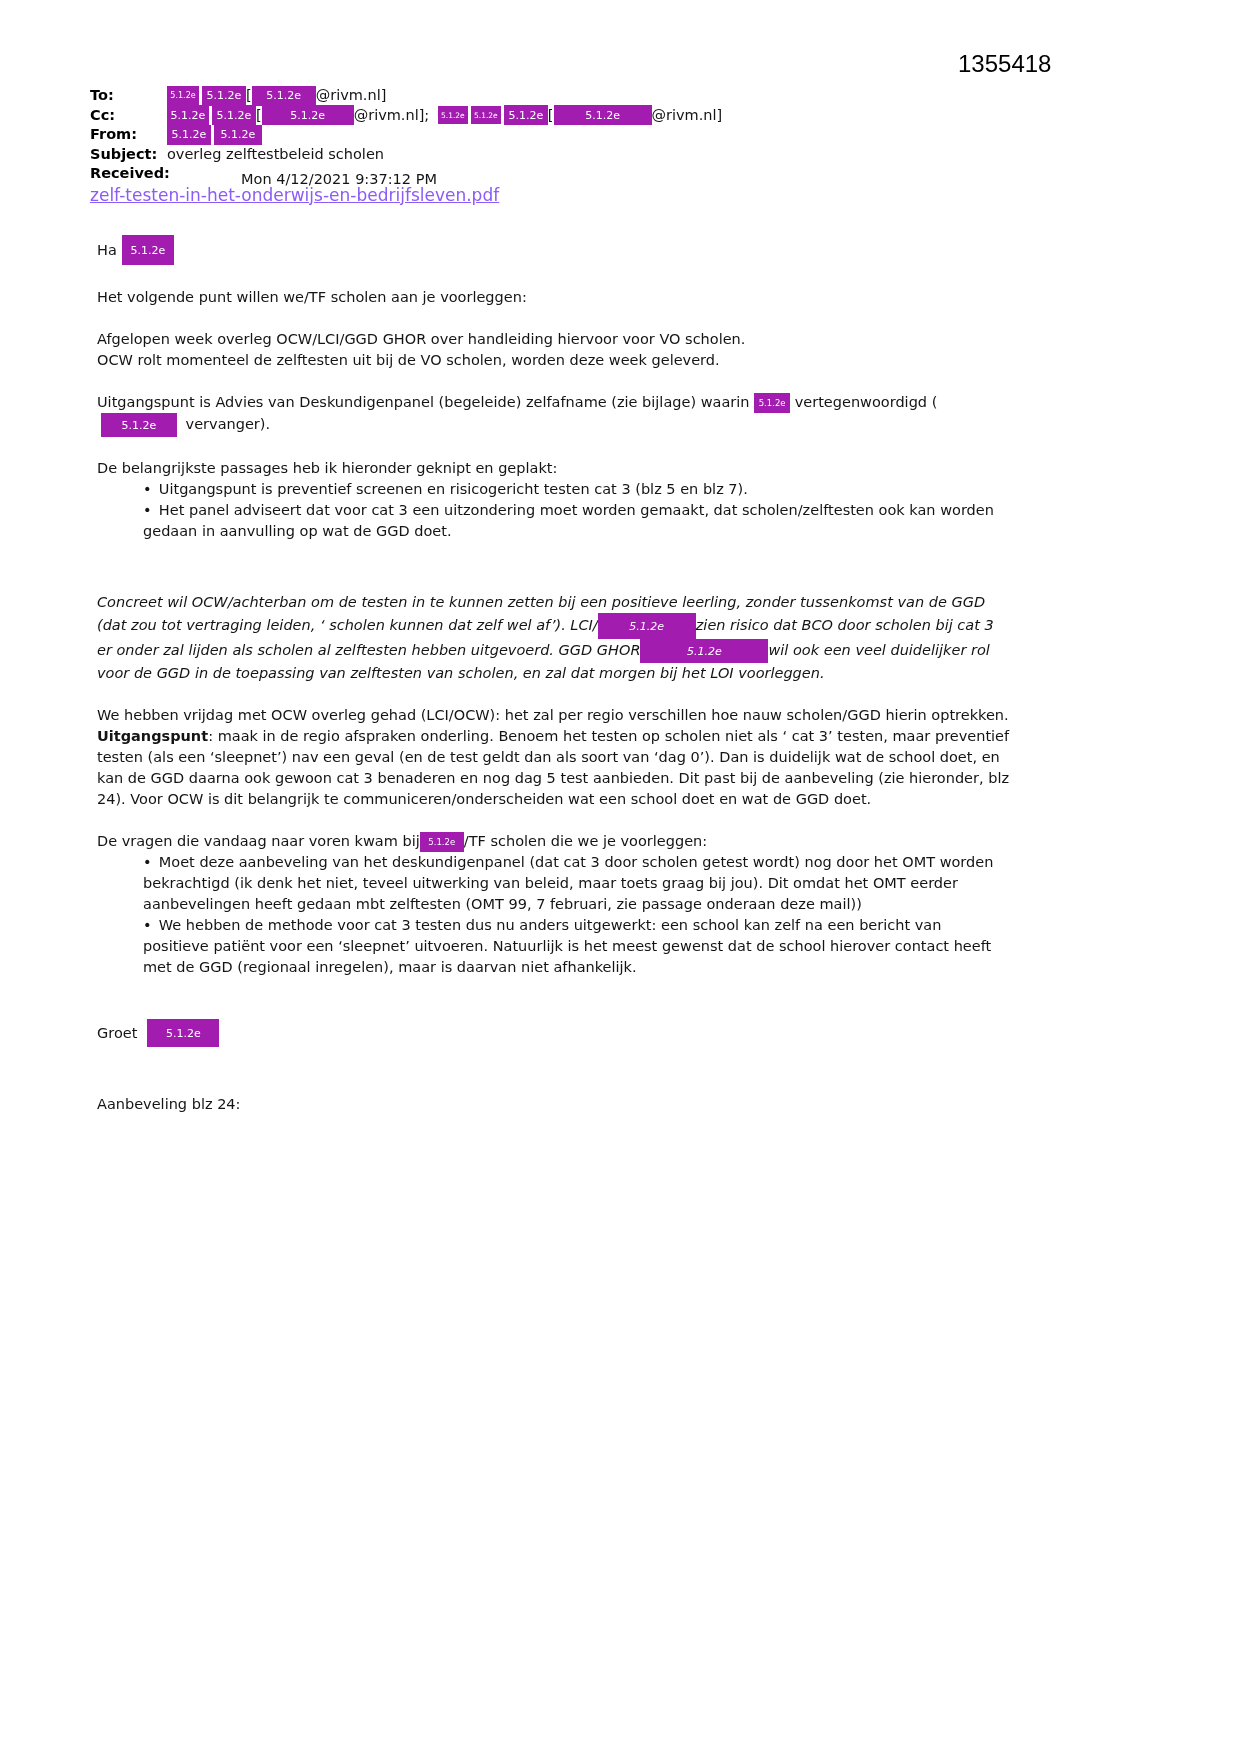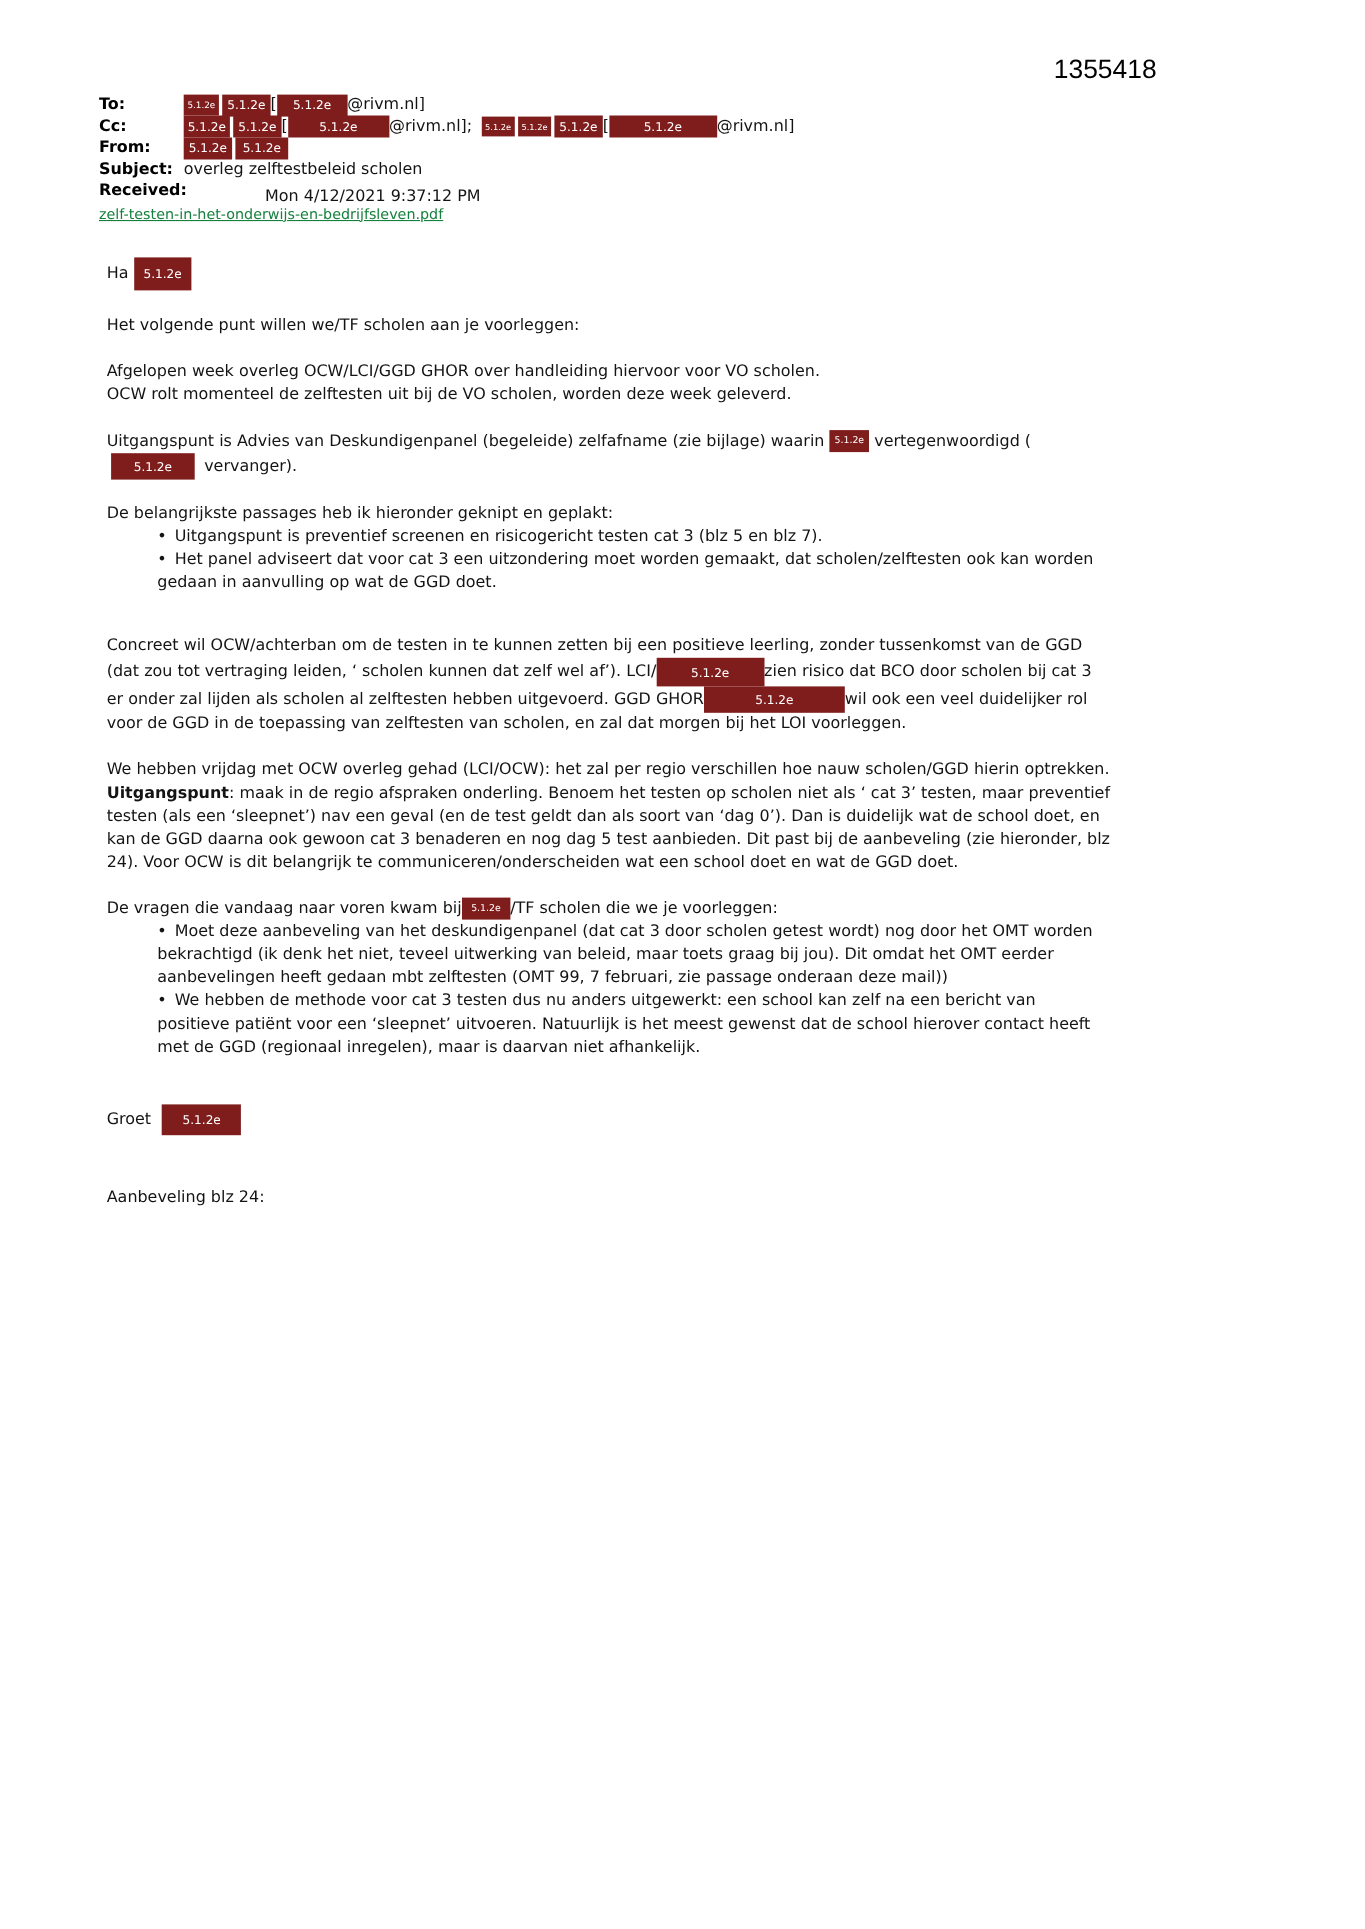--- a/index.html
+++ b/index.html
@@ -7,25 +7,25 @@
         font-family:"DejaVu Sans",sans-serif;color:#141414;overflow:hidden;}
   .doc-number{position:absolute;top:50px;left:958px;font-size:24px;
               font-family:"Liberation Sans",sans-serif;color:#000;}
   
   .email-header{margin:86px 0 0 90px;font-size:14.5px;line-height:19.5px;}
   .hrow{display:flex;align-items:center;height:19.5px;white-space:nowrap;}
   .hlabel{width:77px;flex:none;font-weight:bold;color:#000;}
   .hval{display:flex;align-items:center;}
   .plain{white-space:pre;}
   .recv-indent{margin-left:74px;margin-top:12px;}
-  .attachment{display:inline-block;margin:2px 4px 0 0;color:#15803d;
-              text-decoration:underline;font-size:13px;cursor:pointer;}
+  .attachment{display:inline-block;margin:2px 4px 0 0;color:#8b5cf6;
+              text-decoration:underline;font-size:17px;cursor:pointer;}
   
   .redact{display:inline-flex;align-items:center;justify-content:center;
-          background:#7f1d1d;color:#fff;vertical-align:middle;flex:none;
+          background:#a21caf;color:#fff;vertical-align:middle;flex:none;
           font-family:"DejaVu Sans",sans-serif;}
   .rt1{width:32px;height:19px;font-size:8px;}
   .rt2{width:44px;height:20px;font-size:11px;margin-left:3px;}
   .rt3{width:64px;height:20px;font-size:11px;}
   .rc1{width:42px;height:20px;font-size:11px;}
   .rc2{width:44px;height:20px;font-size:11px;margin-left:3px;}
   .rc3{width:92px;height:20px;font-size:11px;}
   .rc4{width:30px;height:18px;font-size:7.5px;margin-left:4px;}
   .rc5{width:30px;height:18px;font-size:7.5px;margin-left:3px;}
   .rc6{width:44px;height:20px;font-size:11px;margin-left:3px;}
@@ -36,21 +36,21 @@
   .rp3a{width:36px;height:20px;font-size:8.5px;}
   .rp3b{width:76px;height:24px;font-size:11px;margin:0 4px;}
   .rp5a{width:98px;height:26px;font-size:11px;}
   .rp5b{width:128px;height:24px;font-size:11px;}
   .rp7{width:44px;height:20px;font-size:8.5px;}
   .rgr{width:72px;height:28px;font-size:11px;margin-left:10px;}
   
   .body-text{margin-left:97px;width:914px;font-size:14.5px;line-height:21px;}
   .greeting{margin-top:28px;height:32px;display:flex;align-items:center;}
   .para{margin-top:21px;}
-  .para.sp2{margin-top:36px;}
+  .para.sp2{margin-top:50px;font-style:italic;}
   .b{font-weight:bold;}
   ul.bullets{margin:0;padding:0;list-style:none;}
   ul.bullets li{padding-left:46px;}
   ul.bullets li::before{content:"\2022\2002";}
   .closing{margin-top:40px;height:30px;display:flex;align-items:center;}
   .footer-line{margin-top:46px;}
 </style>
 </head>
 <body>
 

